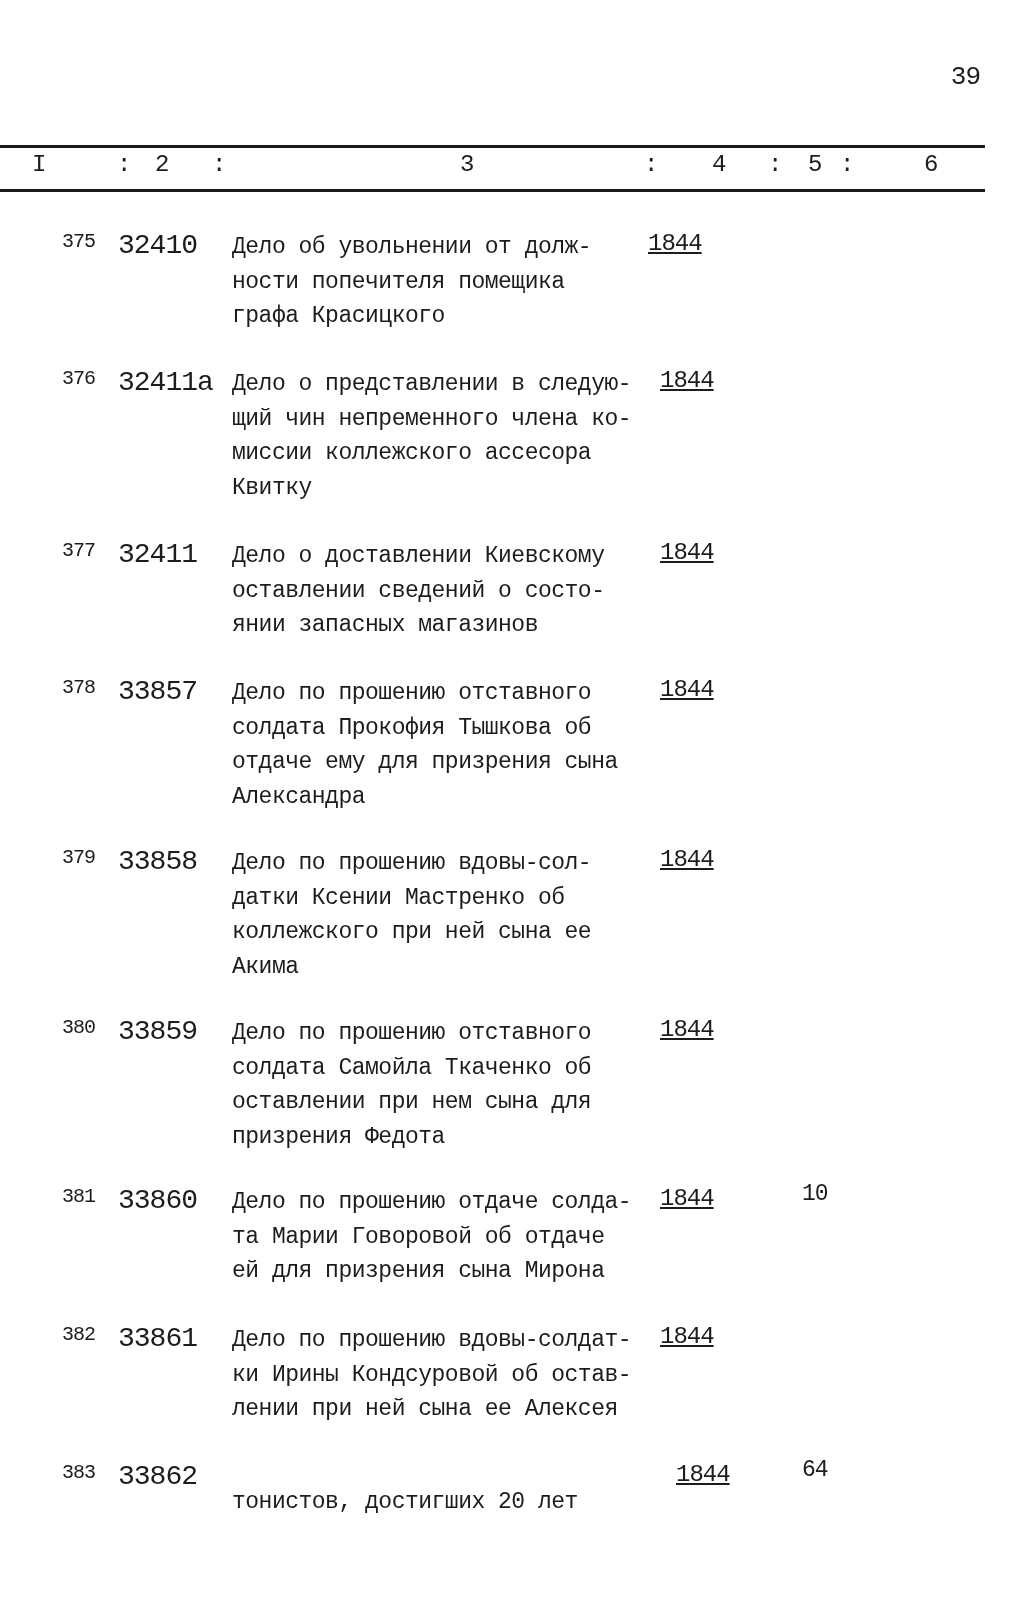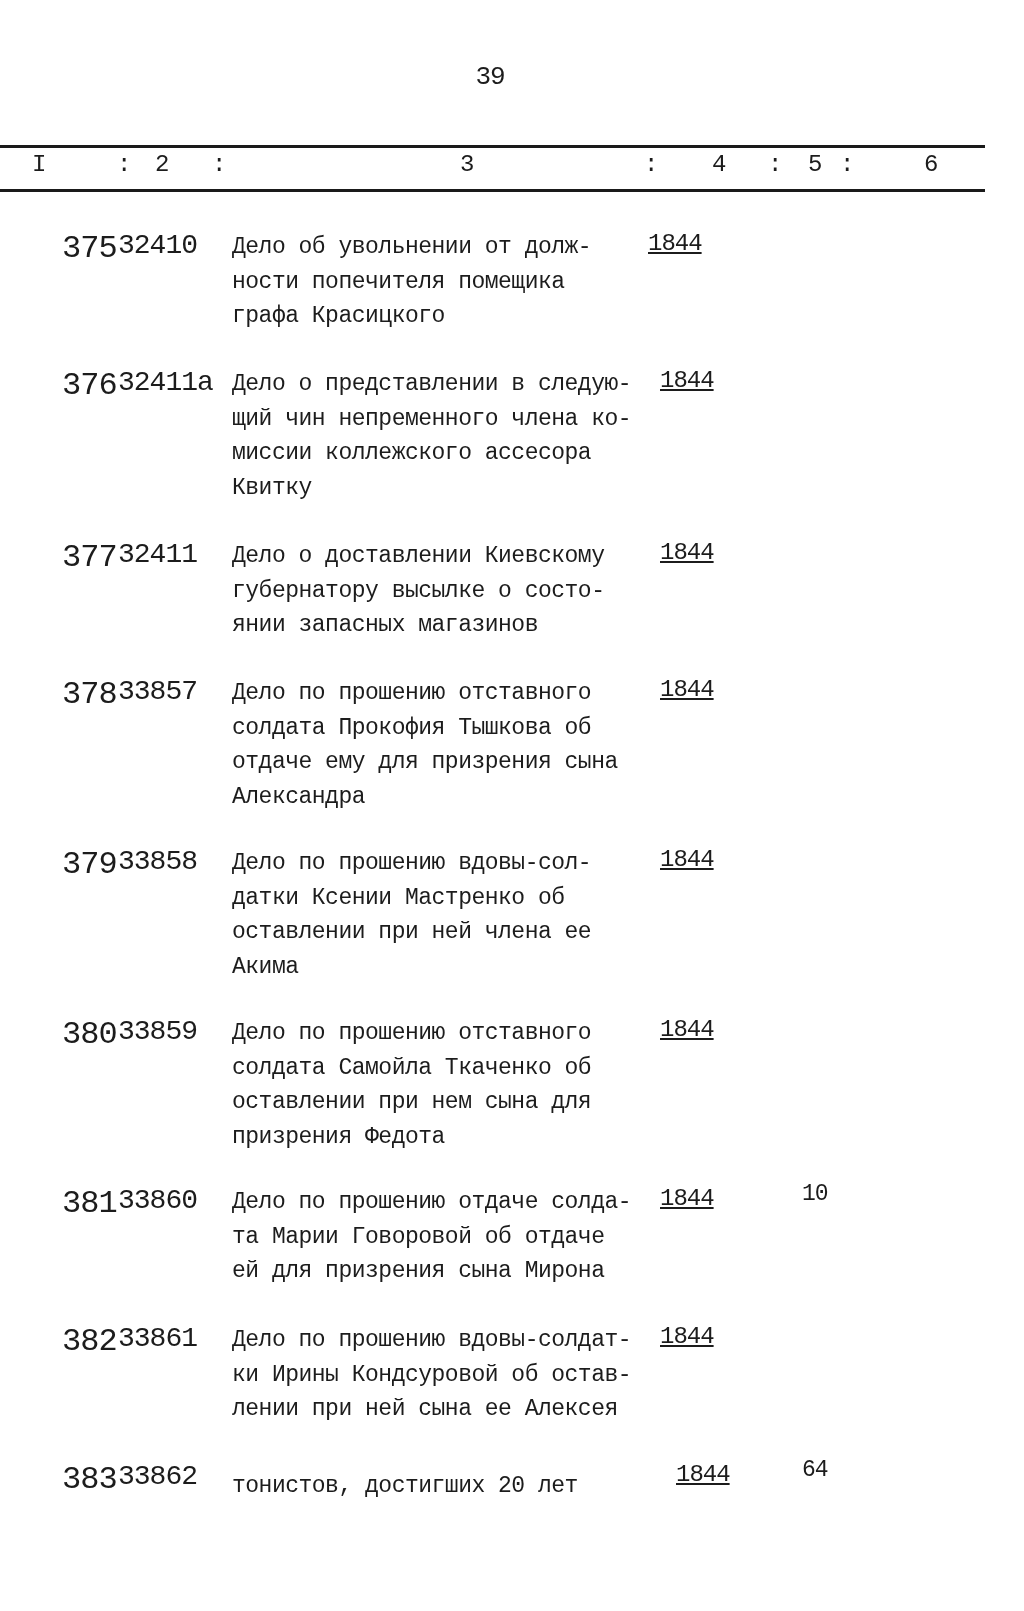--- a/index.html
+++ b/index.html
@@ -13,21 +13,21 @@
       position: relative;
       overflow: hidden;
       font-family: "Liberation Mono", "DejaVu Sans Mono", monospace;
       color: #1c1c1c;
     }
     .page-number {
       position: absolute;
       left: 0;
       width: 980px;
       top: 62px;
-      text-align: center;
+      text-align: right;
       font-size: 26px;
       letter-spacing: -1px;
     }
     .rule {
       position: absolute;
       left: 0;
       width: 985px;
       height: 3px;
       background: #1a1a1a;
     }
@@ -51,21 +51,21 @@
       left: 0;
       width: 1024px;
     }
     .entry {
       position: relative;
       width: 1024px;
     }
     .entry .num {
       position: absolute;
       left: 62px;
-      font-size: 32px;
+      font-size: 20px;
       letter-spacing: -1px;
     }
     .entry .code {
       position: absolute;
       left: 118px;
       font-size: 28px;
       letter-spacing: -1px;
     }
     .entry .title {
       position: absolute;
@@ -138,21 +138,21 @@
     </div>
     <span class="year">1844</span>
     <span class="sheets"></span>
   </div>
 
   <div class="entry" style="position:absolute; top:309px;">
     <span class="num">377</span>
     <span class="code">32411</span>
     <div class="title">
       <div>Дело о доставлении Киевскому</div>
-      <div>губернатору высылке о состо-</div>
+      <div>оставлении сведений о состо-</div>
       <div>янии запасных магазинов</div>
     </div>
     <span class="year">1844</span>
     <span class="sheets"></span>
   </div>
 
   <div class="entry" style="position:absolute; top:446px;">
     <span class="num">378</span>
     <span class="code">33857</span>
     <div class="title">
@@ -164,21 +164,21 @@
     <span class="year">1844</span>
     <span class="sheets"></span>
   </div>
 
   <div class="entry" style="position:absolute; top:616px;">
     <span class="num">379</span>
     <span class="code">33858</span>
     <div class="title">
       <div>Дело по прошению вдовы-сол-</div>
       <div>датки Ксении Мастренко об</div>
-      <div>оставлении при ней члена ее</div>
+      <div>коллежского при ней сына ее</div>
       <div>Акима</div>
     </div>
     <span class="year">1844</span>
     <span class="sheets"></span>
   </div>
 
   <div class="entry" style="position:absolute; top:786px;">
     <span class="num">380</span>
     <span class="code">33859</span>
     <div class="title">
@@ -212,19 +212,19 @@
       <div>лении при ней сына ее Алексея</div>
     </div>
     <span class="year">1844</span>
     <span class="sheets"></span>
   </div>
 
   <div class="entry" style="position:absolute; top:1231px;">
     <span class="num">383</span>
     <span class="code">33862</span>
     <div class="title">
-      <div style="margin-top:8px">тонистов, достигших 20 лет</div>
+      <div style="margin-top:24px">тонистов, достигших 20 лет</div>
     </div>
     <span class="year" style="left:676px">1844</span>
     <span class="sheets" style="top:-4px">64</span>
   </div>
 
 </div>
 
 </body></html>

